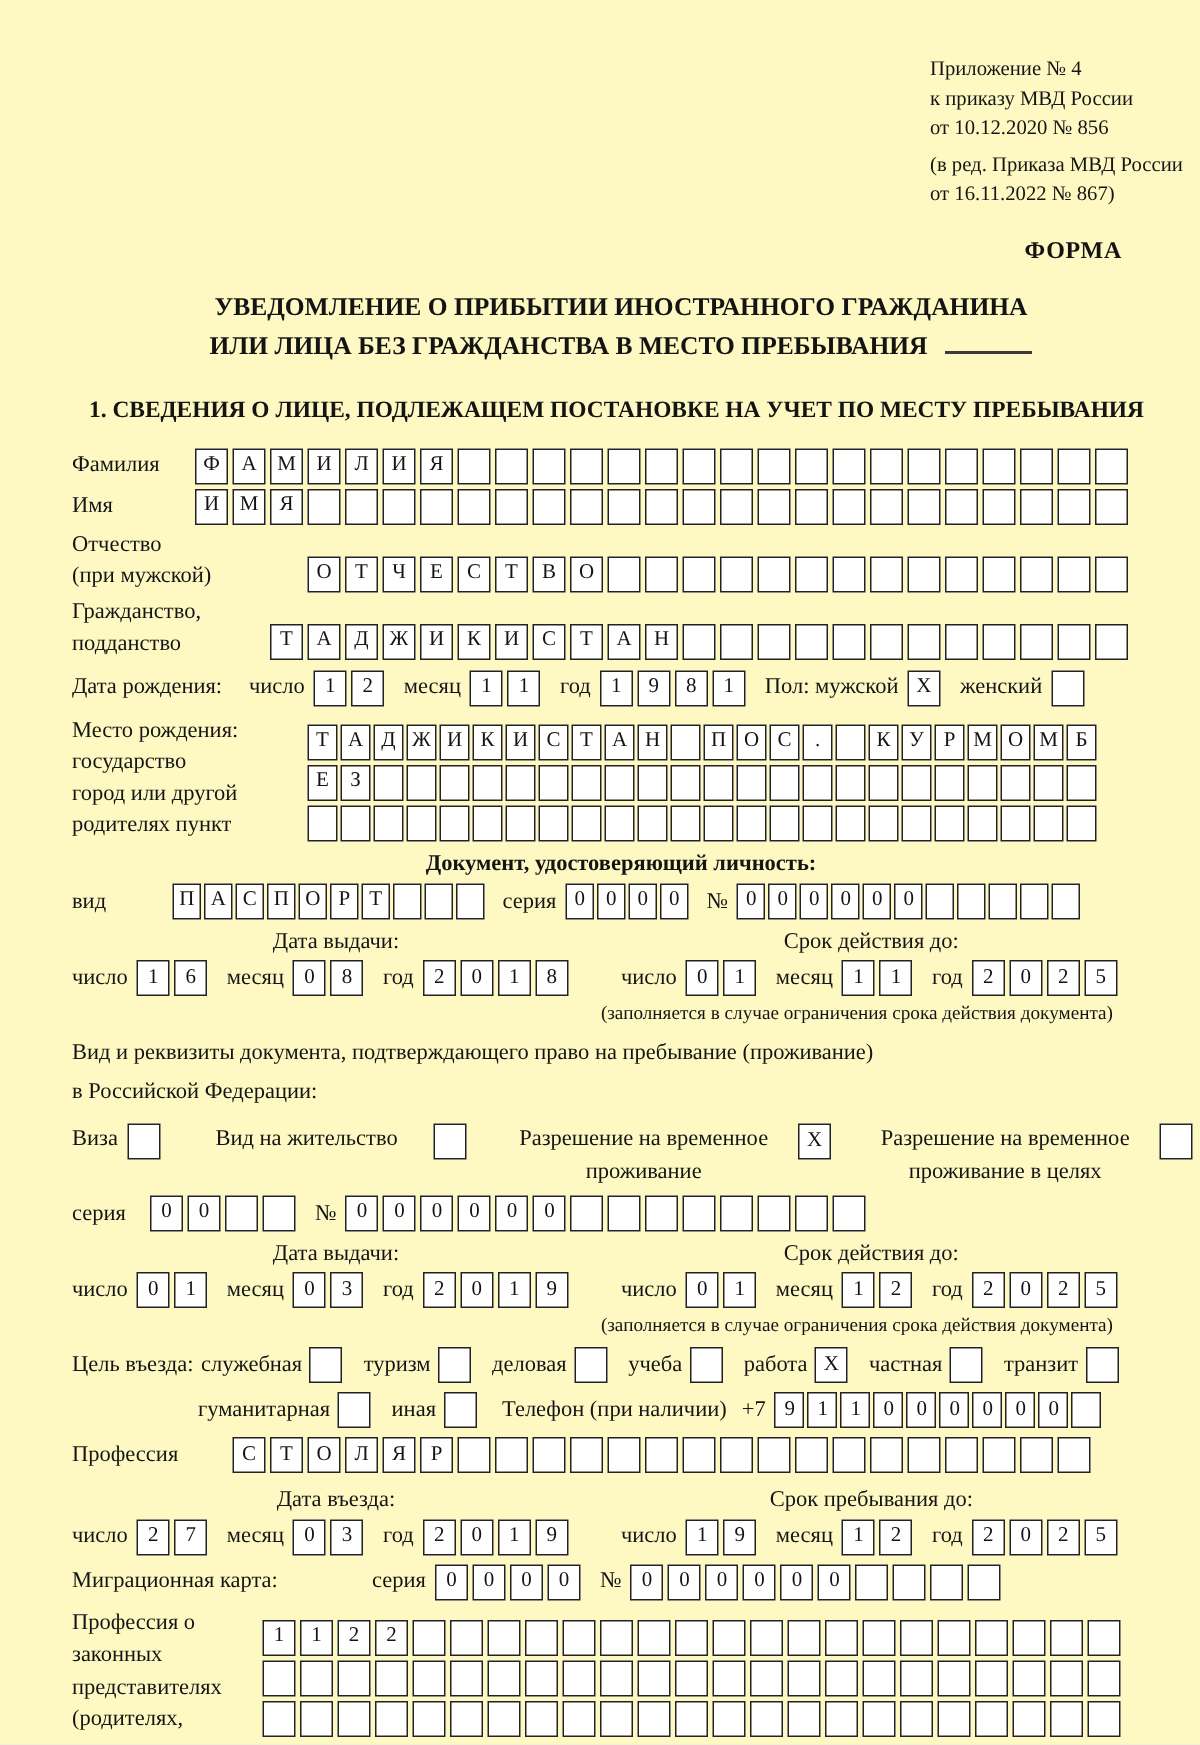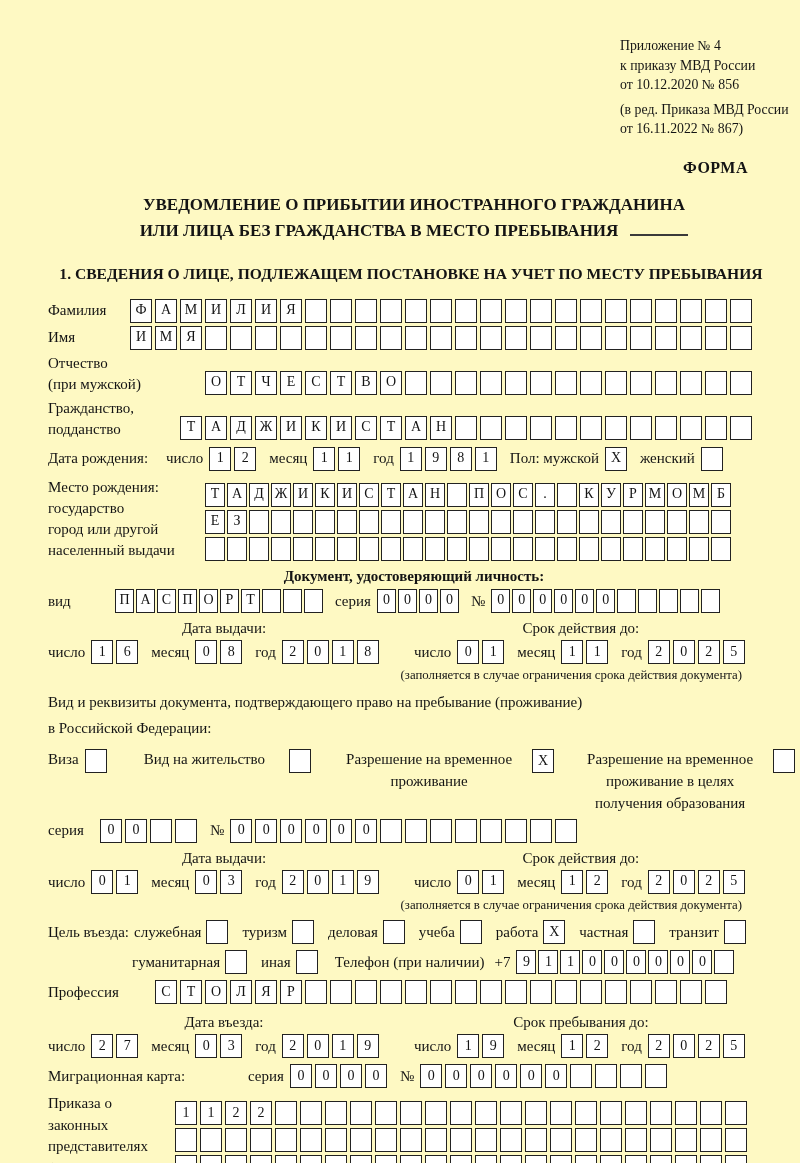--- a/index.html
+++ b/index.html
@@ -225,21 +225,21 @@
       <span class="cells">
           <span class="cell"></span>
         </span>
     </div>
 
     <div class="frow top" style="margin-top:6px">
       <span class="lbl w157 multi">
         <div>Место рождения:</div>
         <div>государство</div>
         <div>город или другой</div>
-        <div>населенный выдачи</div>
+        <div>родителях пункт</div>
       </span>
       <span class="cellcol">
         <span class="cells tight">
             <span class="cell">Т</span>
             <span class="cell">А</span>
             <span class="cell">Д</span>
             <span class="cell">Ж</span>
             <span class="cell">И</span>
             <span class="cell">К</span>
             <span class="cell">И</span>
@@ -420,21 +420,20 @@
       <span class="opt-multi" style="width:186px;margin-left:22px">
         <div>Разрешение на временное</div>
         <div>проживание</div>
       </span>
       <span class="cells" style="margin-left:10px">
           <span class="cell">X</span>
         </span>
       <span class="opt-multi" style="width:190px;margin-left:18px">
         <div>Разрешение на временное</div>
         <div>проживание в целях</div>
-        <div>получения образования</div>
       </span>
       <span class="cells" style="margin-left:8px">
           <span class="cell"></span>
         </span>
     </div>
 
     <div class="frow">
       <span class="lbl" style="width:52px">серия</span>
       <span class="cells">
           <span class="cell">0</span>
@@ -661,21 +660,21 @@
           <span class="cell">0</span>
           <span class="cell"></span>
           <span class="cell"></span>
           <span class="cell"></span>
           <span class="cell"></span>
         </span>
     </div>
 
     <div class="frow top" style="margin-top:5px">
       <span class="lbl w127 multi6">
-        <div>Приказа о</div>
+        <div>Профессия о</div>
         <div>законных</div>
         <div>представителях</div>
         <div>(родителях,</div>
 
       </span>
       <span class="cellcol">
         <span class="cells">
             <span class="cell">1</span>
             <span class="cell">1</span>
             <span class="cell">2</span>

